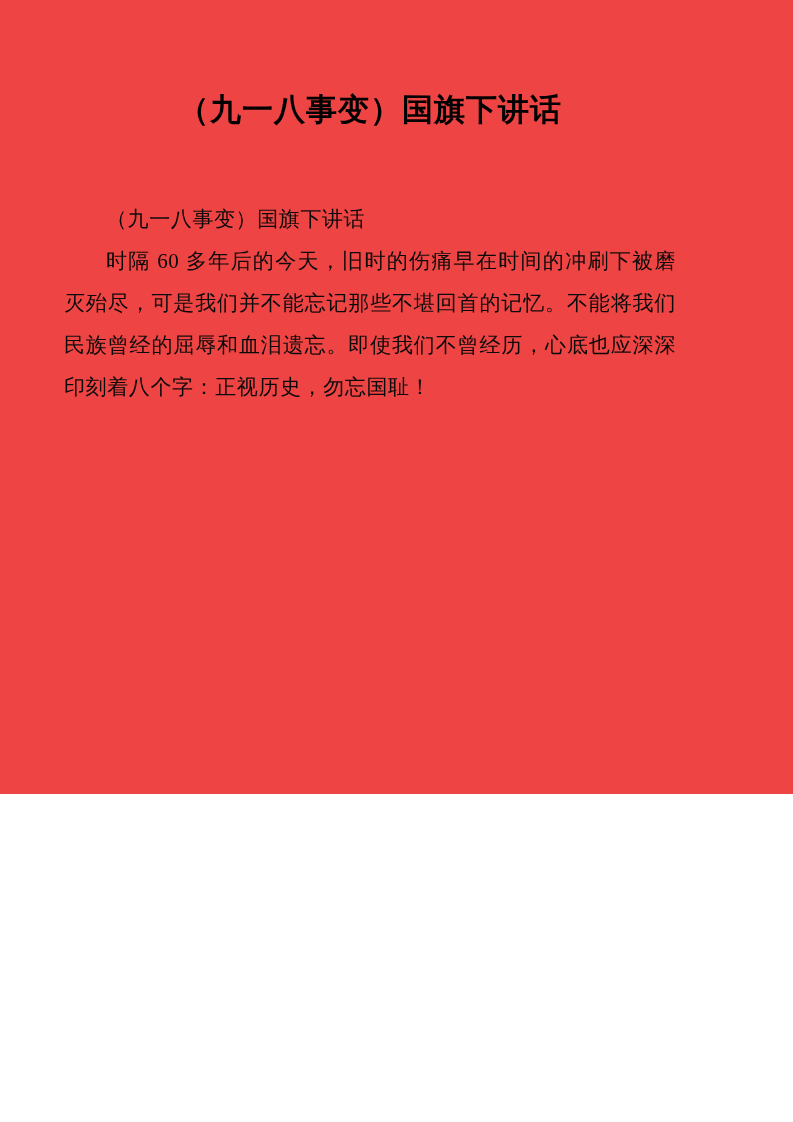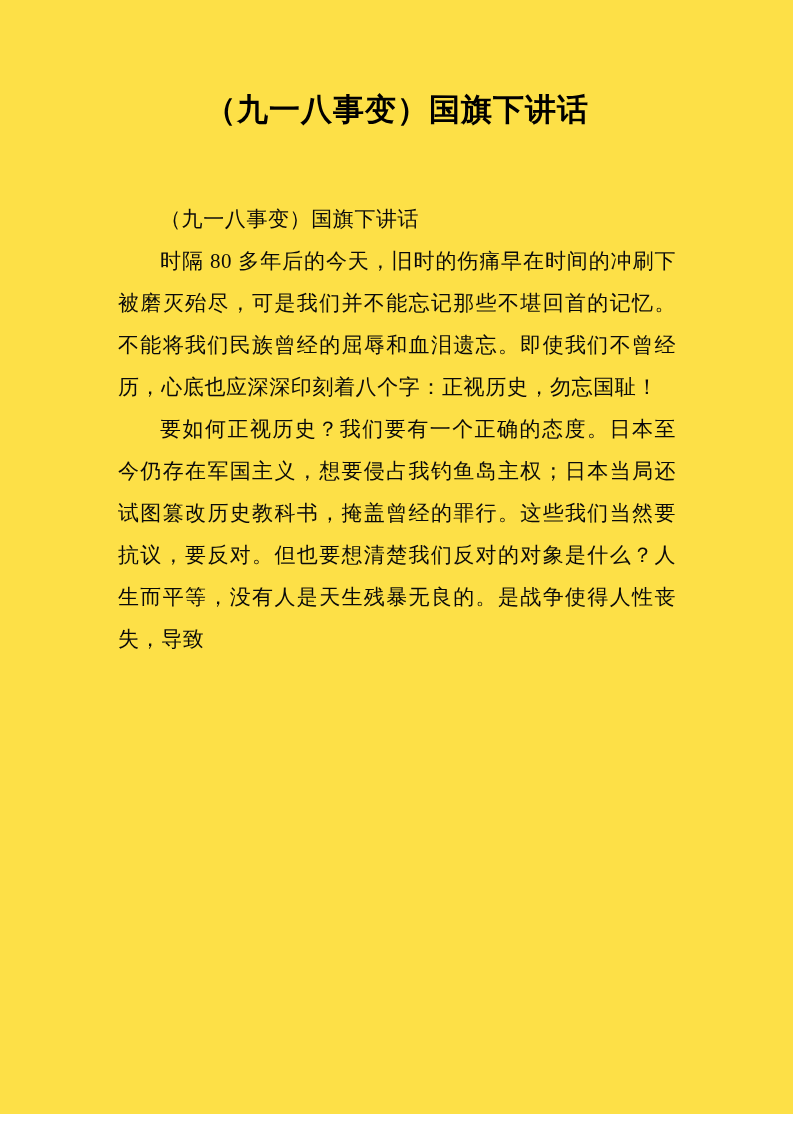--- a/index.html
+++ b/index.html
@@ -4,25 +4,25 @@
 <style>
   * { box-sizing: border-box; }
   html, body {
     margin: 0;
     padding: 0;
     background: #ffffff;
   }
   .page {
     position: relative;
     width: 793px;
-    height: 1114px;
+    height: 794px;
     margin: 0 auto;
-    background: #fde047;
+    background: #ef4444;
     color: #000000;
-    padding: 88px 117px 0 118px;
+    padding: 88px 117px 0 64px;
     overflow: hidden;
     font-family: "Liberation Serif", "DejaVu Serif", serif;
   }
   .doc-title {
     margin: 0;
     font-family: "Liberation Sans", "DejaVu Sans", sans-serif;
     font-weight: bold;
     font-size: 31px;
     line-height: 44px;
     letter-spacing: 1px;
@@ -43,16 +43,15 @@
     word-break: break-all;
   }
 </style>
 </head>
 <body>
 
 <div class="page">
   <h1 class="doc-title">（九一八事变）国旗下讲话</h1>
   <div class="doc-body">
     <p>（九一八事变）国旗下讲话</p>
-    <p>时隔 80 多年后的今天，旧时的伤痛早在时间的冲刷下被磨灭殆尽，可是我们并不能忘记那些不堪回首的记忆。不能将我们民族曾经的屈辱和血泪遗忘。即使我们不曾经历，心底也应深深印刻着八个字：正视历史，勿忘国耻！</p>
-    <p>要如何正视历史？我们要有一个正确的态度。日本至今仍存在军国主义，想要侵占我钓鱼岛主权；日本当局还试图篡改历史教科书，掩盖曾经的罪行。这些我们当然要抗议，要反对。但也要想清楚我们反对的对象是什么？人生而平等，没有人是天生残暴无良的。是战争使得人性丧失，导致</p>
+    <p>时隔 60 多年后的今天，旧时的伤痛早在时间的冲刷下被磨灭殆尽，可是我们并不能忘记那些不堪回首的记忆。不能将我们民族曾经的屈辱和血泪遗忘。即使我们不曾经历，心底也应深深印刻着八个字：正视历史，勿忘国耻！</p>
   </div>
 </div>
 
 </body></html>

